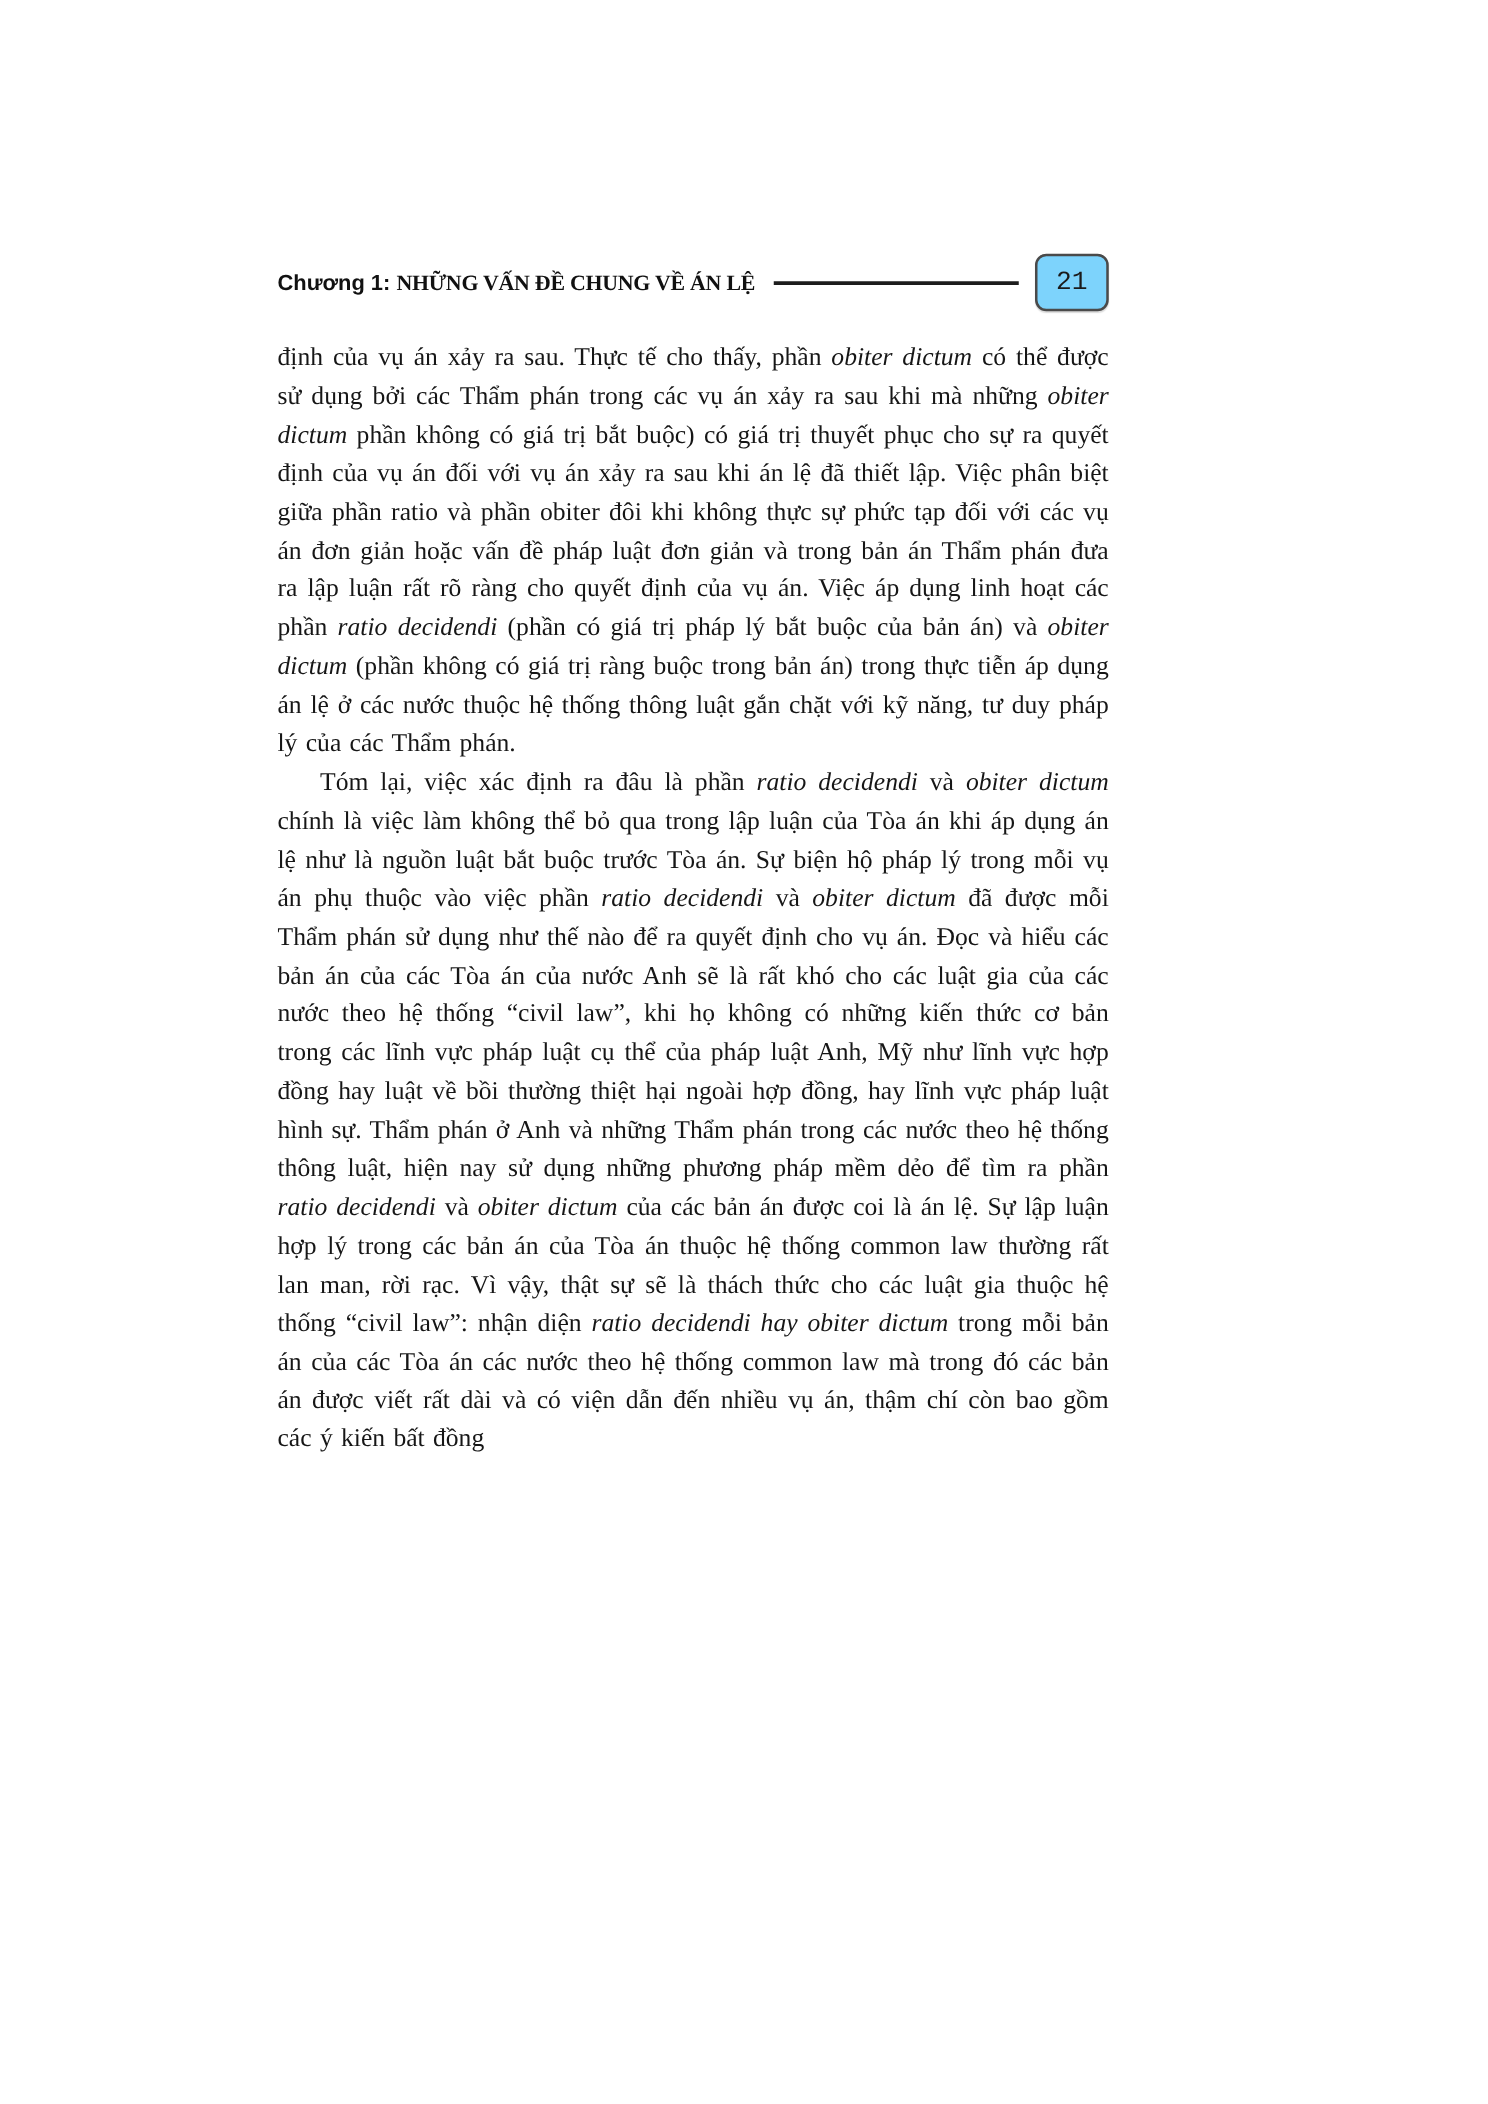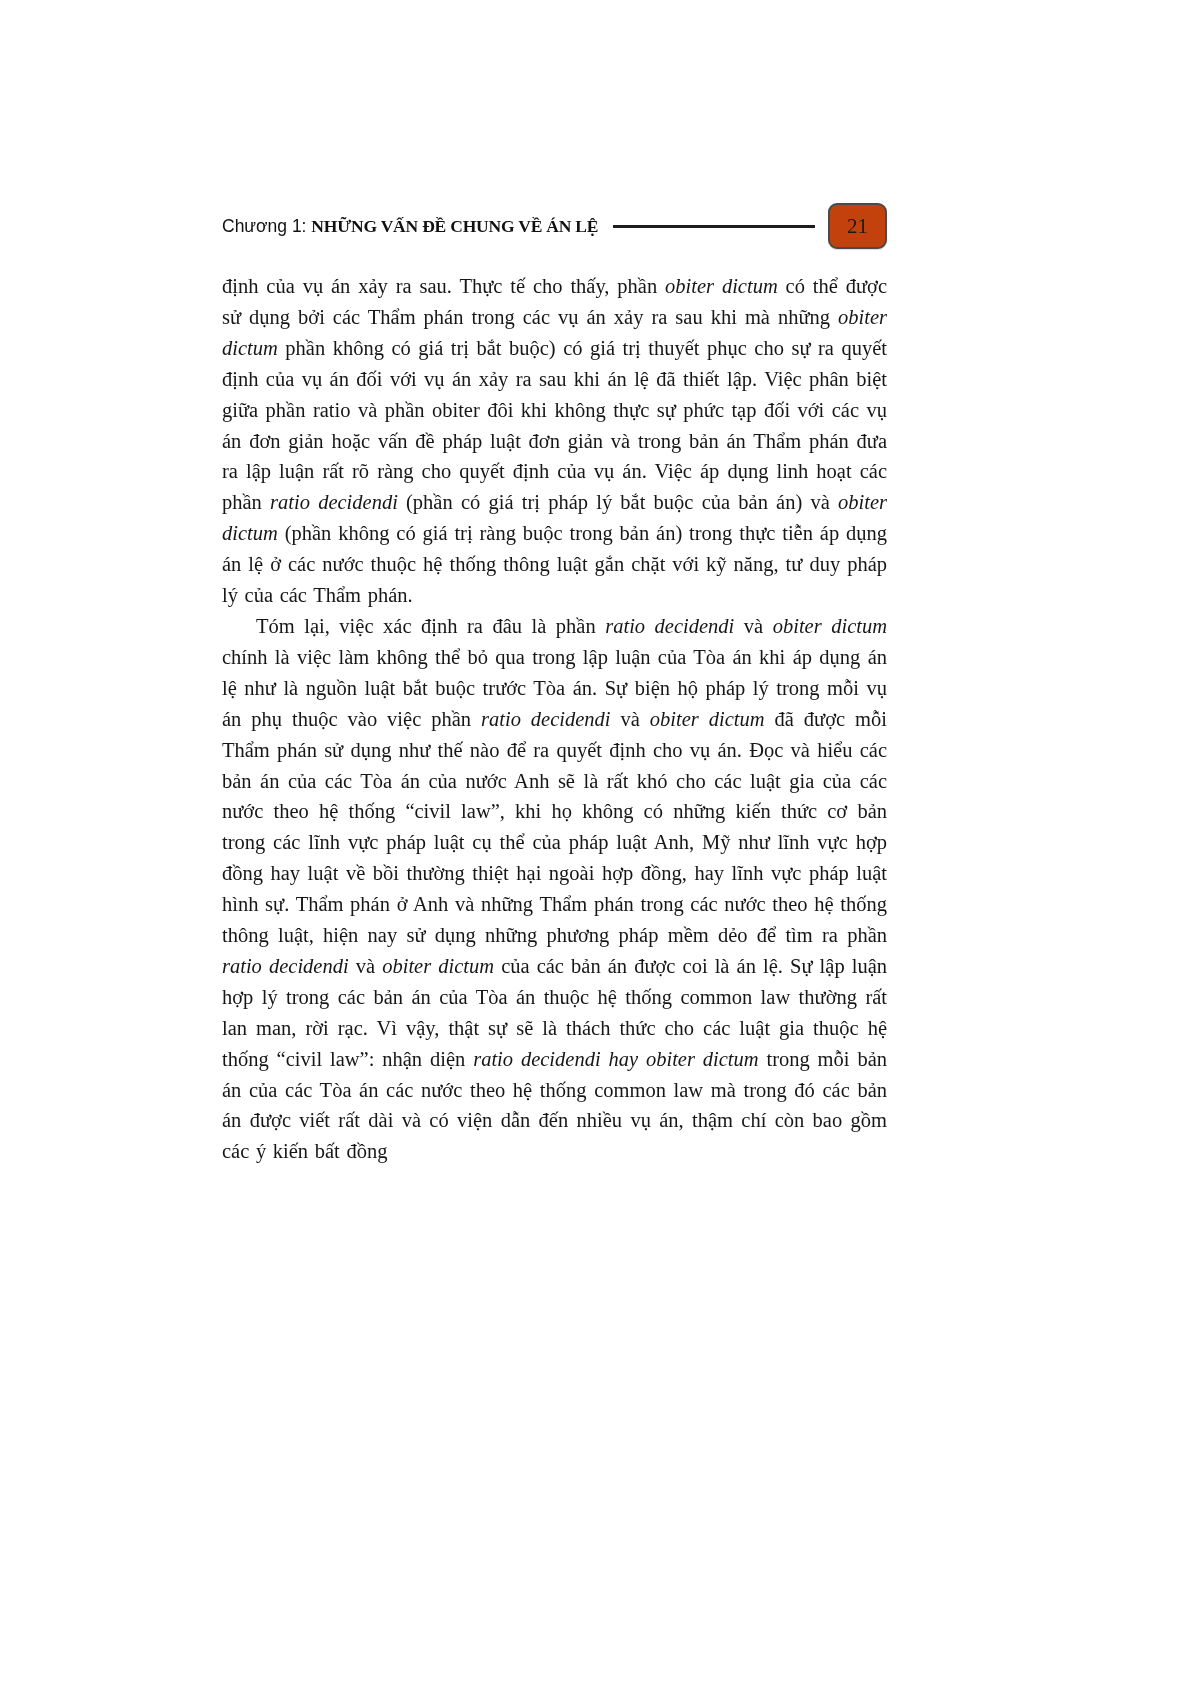--- a/index.html
+++ b/index.html
@@ -23,47 +23,47 @@
     width: 665px;
     height: 46px;
     display: flex;
     align-items: center;
     font-family: "Liberation Sans", sans-serif;
     font-size: 17.5px;
     color: #111111;
   }
   .chapter-prefix {
     white-space: pre;
-    font-weight: 400;
+    font-weight: 700;
   }
   .chapter-title {
     white-space: pre;
     font-weight: 700;
     letter-spacing: -0.2px;
     font-family: Liberation Serif, serif;
   }
   .header-rule {
     flex: 1 1 auto;
     height: 0;
     border-top: 3.5px solid #1d1d1d;
     margin: 0 13px 0 15px;
   }
   .page-number-badge {
     flex: 0 0 auto;
     width: 59px;
     height: 46px;
     box-sizing: border-box;
     border: 2px solid #4a4a4a;
     border-radius: 9px;
-    background: #c2410c;
+    background: #7dd3fc;
     box-shadow: 0 1px 1px rgba(0,0,0,0.15);
     display: flex;
     align-items: center;
     justify-content: center;
-    font-family: Liberation Serif, serif;
+    font-family: Liberation Mono, monospace;
     font-size: 21px;
     color: #1a1a1a;
   }
   .body-text {
     position: absolute;
     left: 222px;
     top: 271px;
     width: 665px;
     text-align: justify;
     font-size: 20.5px;

